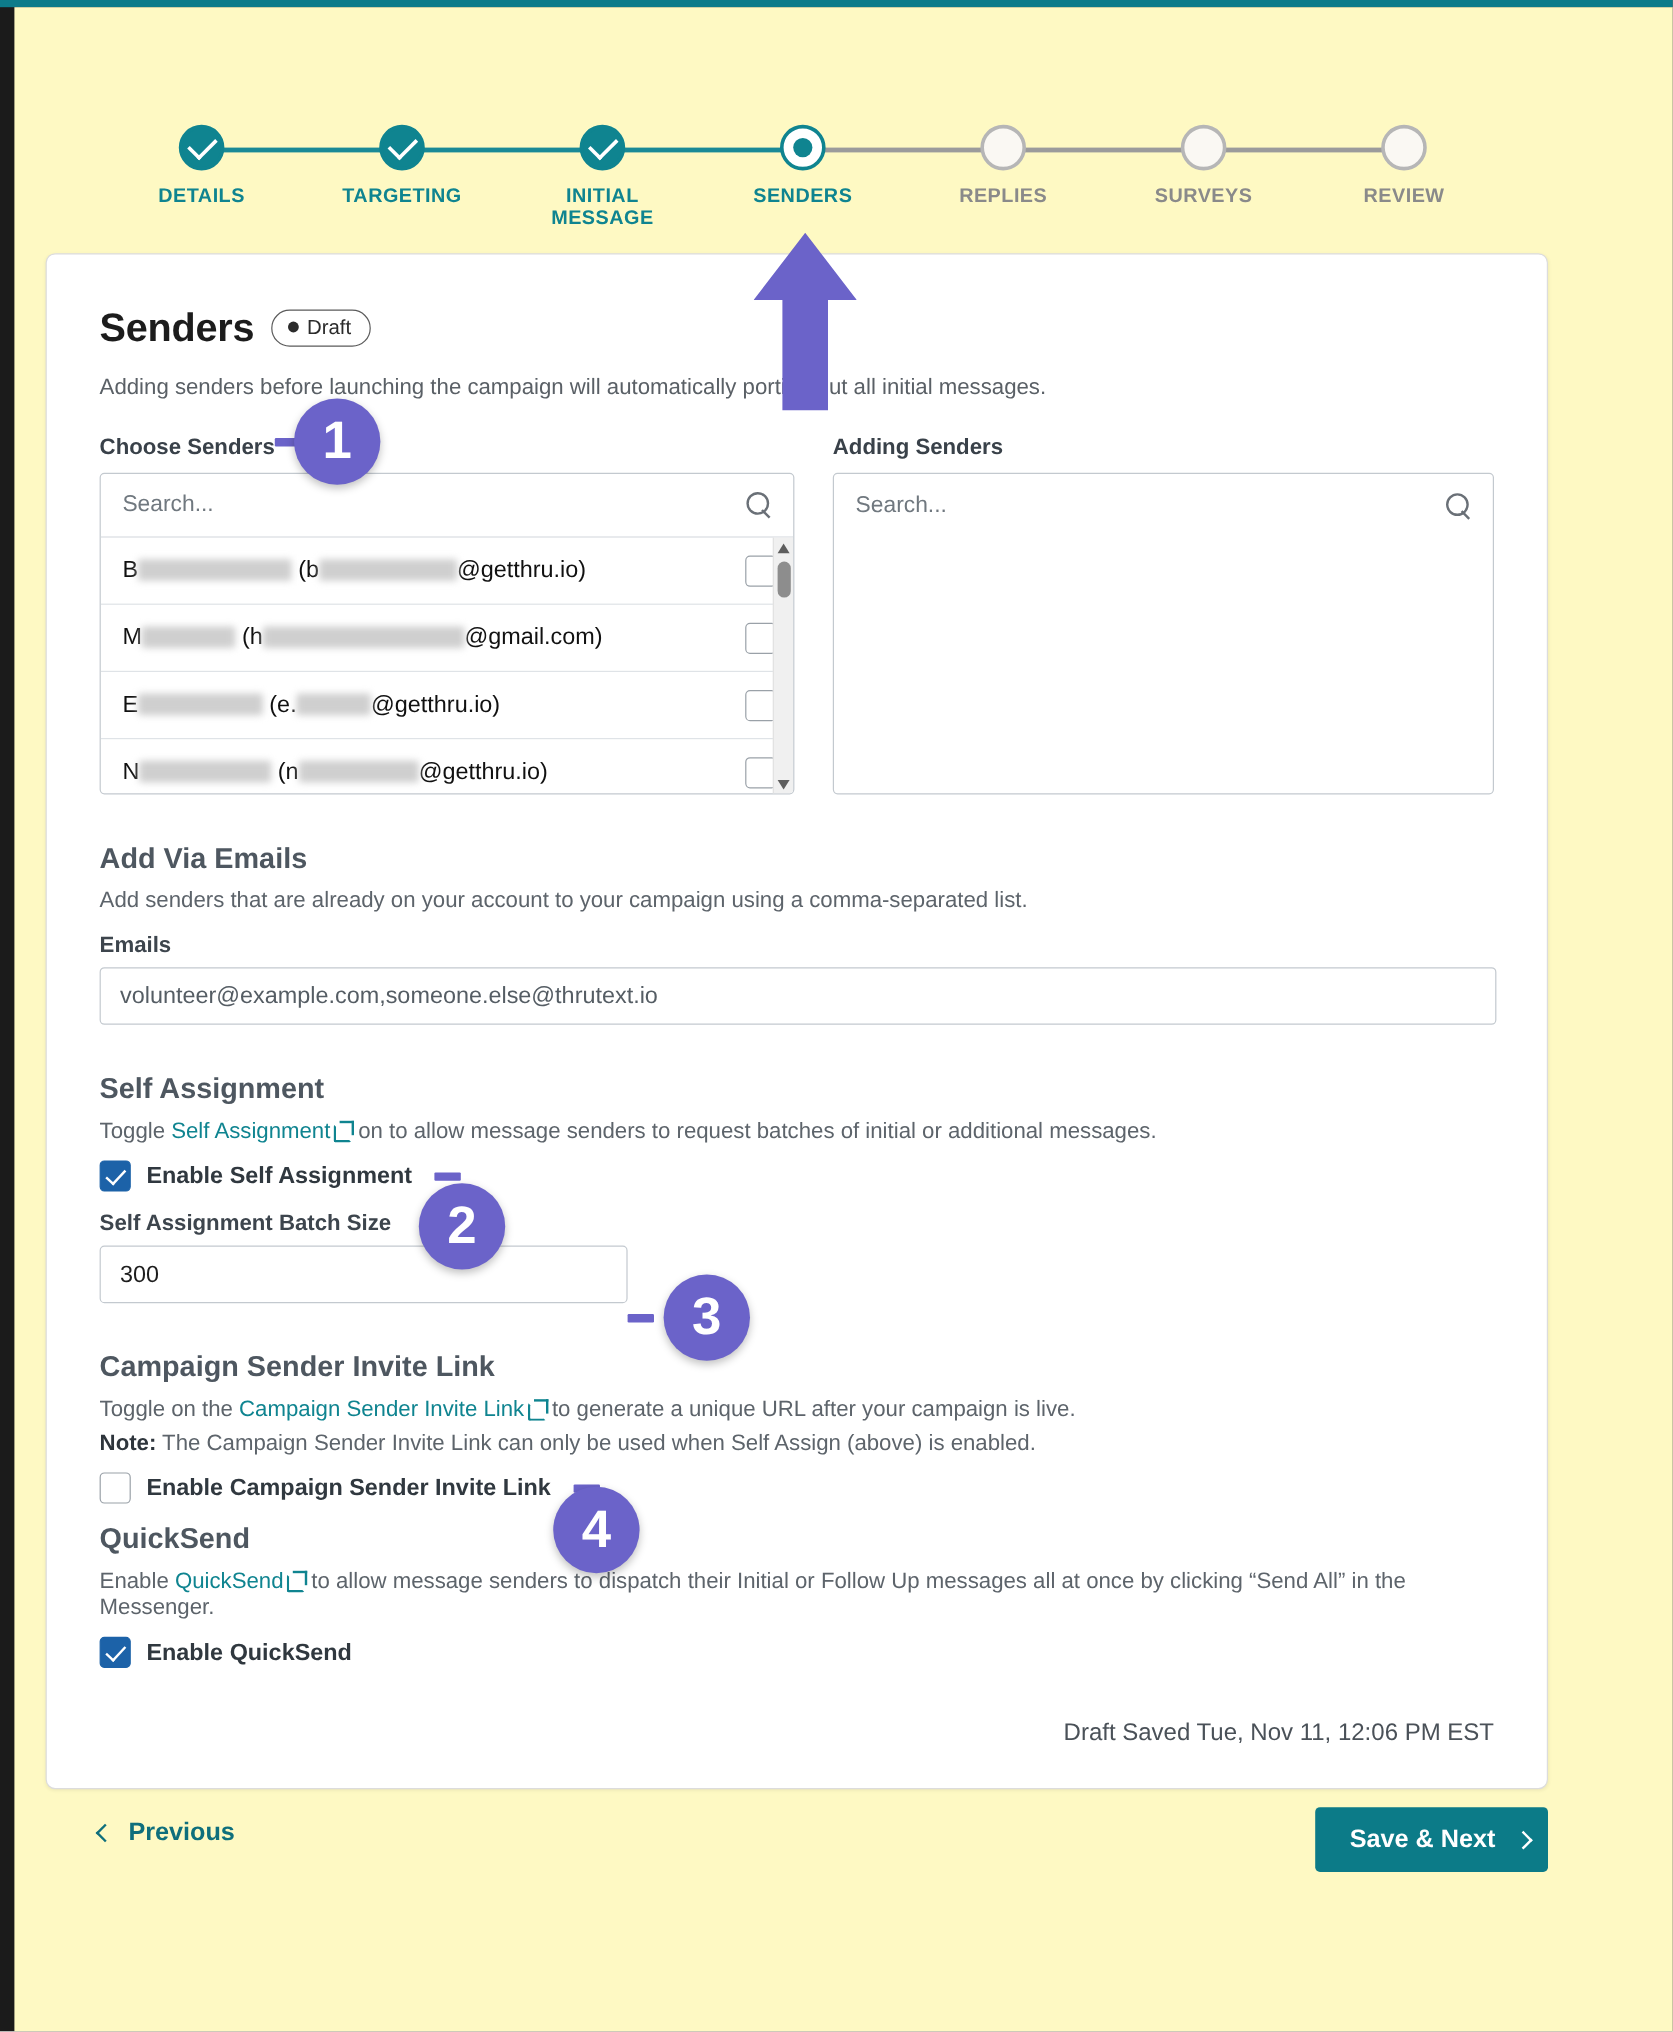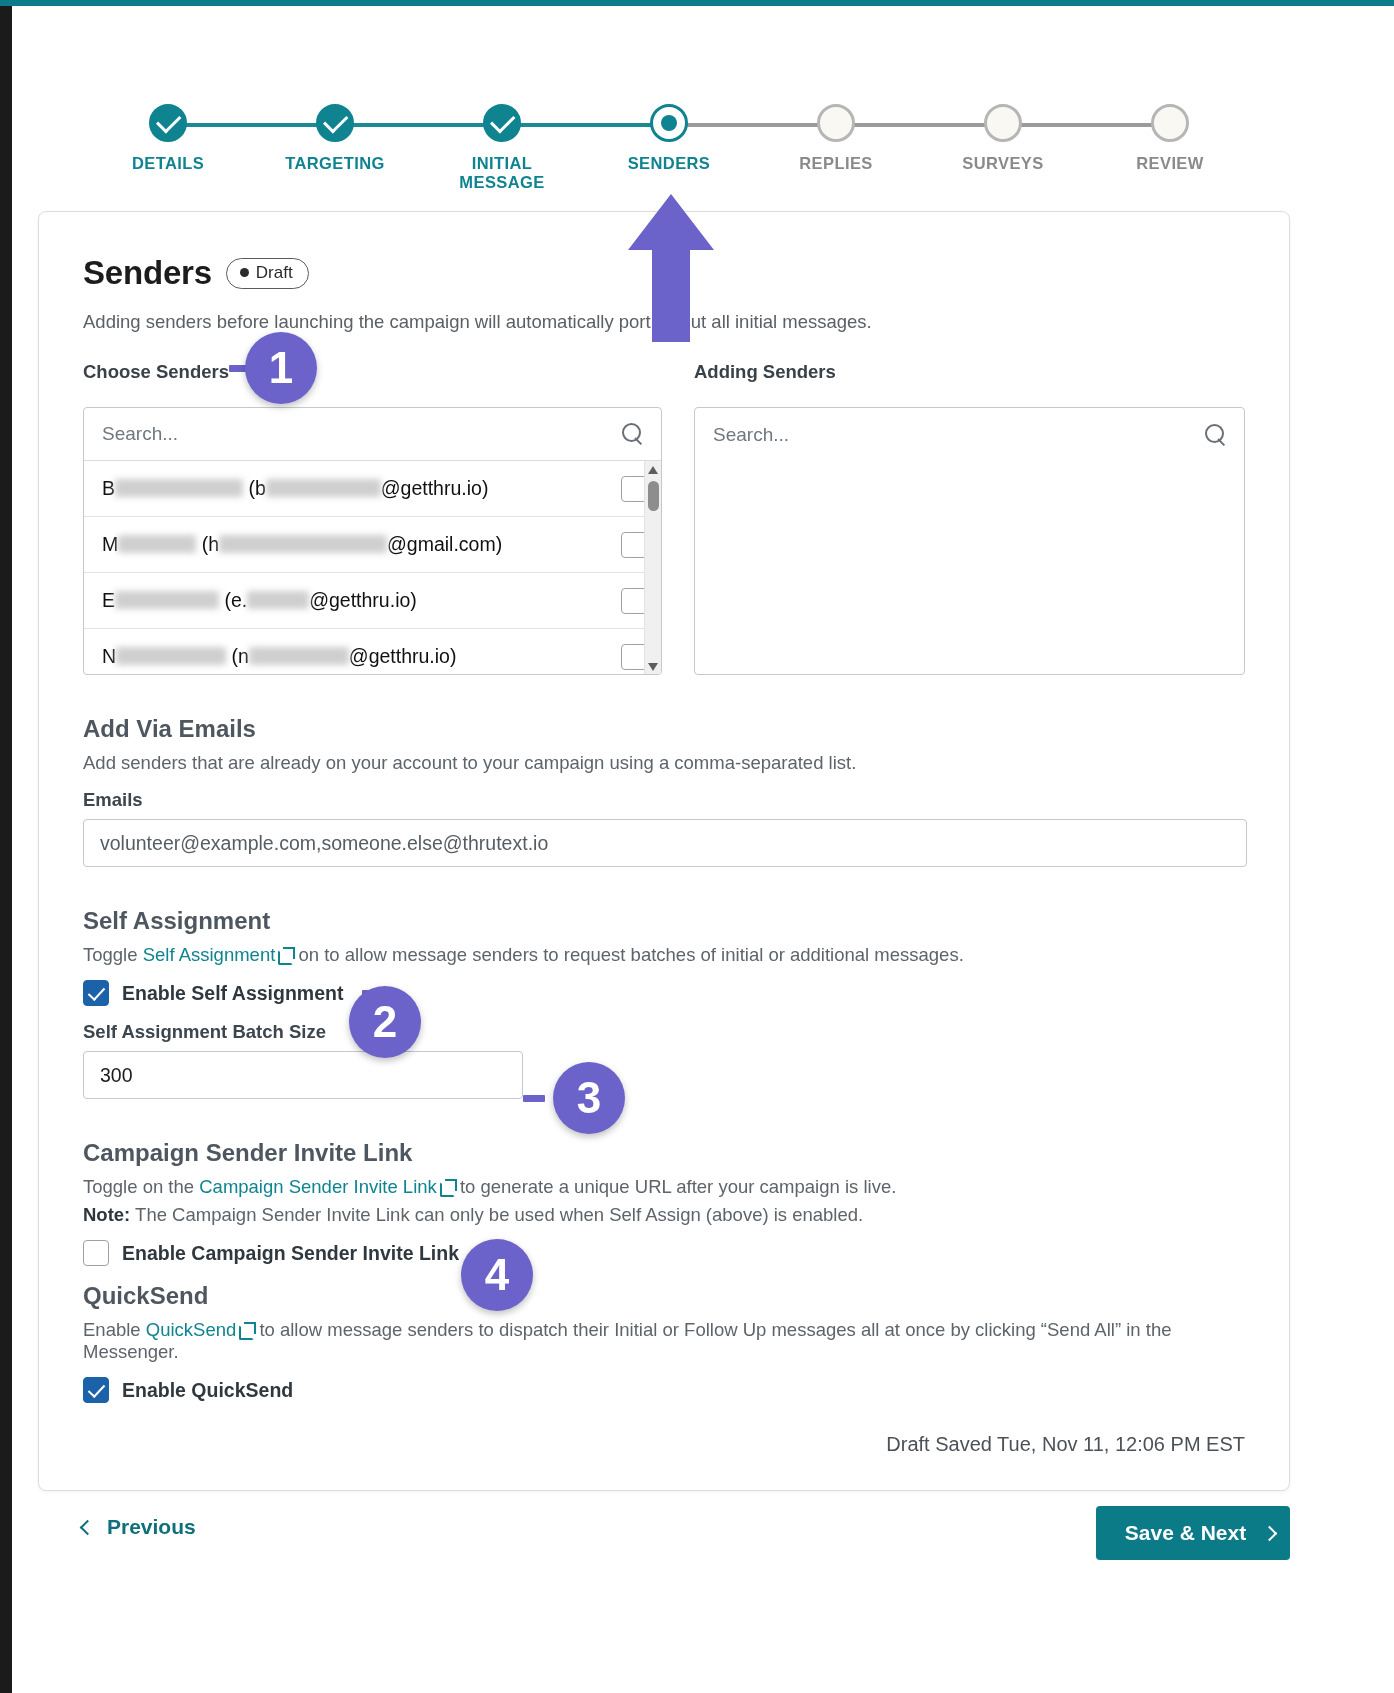--- a/index.html
+++ b/index.html
@@ -21,21 +21,21 @@
   }
   #top-teal-bar {
     position: absolute; left: 0; top: 0;
     width: 1394px; height: 6px;
     background: #0d7b8a;
   }
   #app-canvas {
     position: absolute;
     left: 12px; top: 6px;
     width: 1382px; height: 1687px;
-    background: #ffffff;
+    background: #fef9c3;
     overflow: hidden;
   }
 
   
   #stepper {
     position: absolute;
     left: 0px; top: 98px;
     width: 1382px; height: 92px;
   }
   .step-line {
@@ -128,21 +128,21 @@
   
   #lists-row {
     margin-top: 28px;
     display: flex;
     gap: 32px;
   }
   .list-col { width: 580px; }
   .list-col.right { width: 580px; }
   .col-label {
     font-size: 18.5px; font-weight: bold; color: #394149;
-    margin-bottom: 24px;
+    margin-bottom: 11px;
     display: flex; align-items: center;
   }
   .list-box {
     border: 1px solid #c3c9cf;
     border-radius: 4px;
     background: #fff;
     overflow: hidden;
     height: 268px;
     position: relative;
   }

